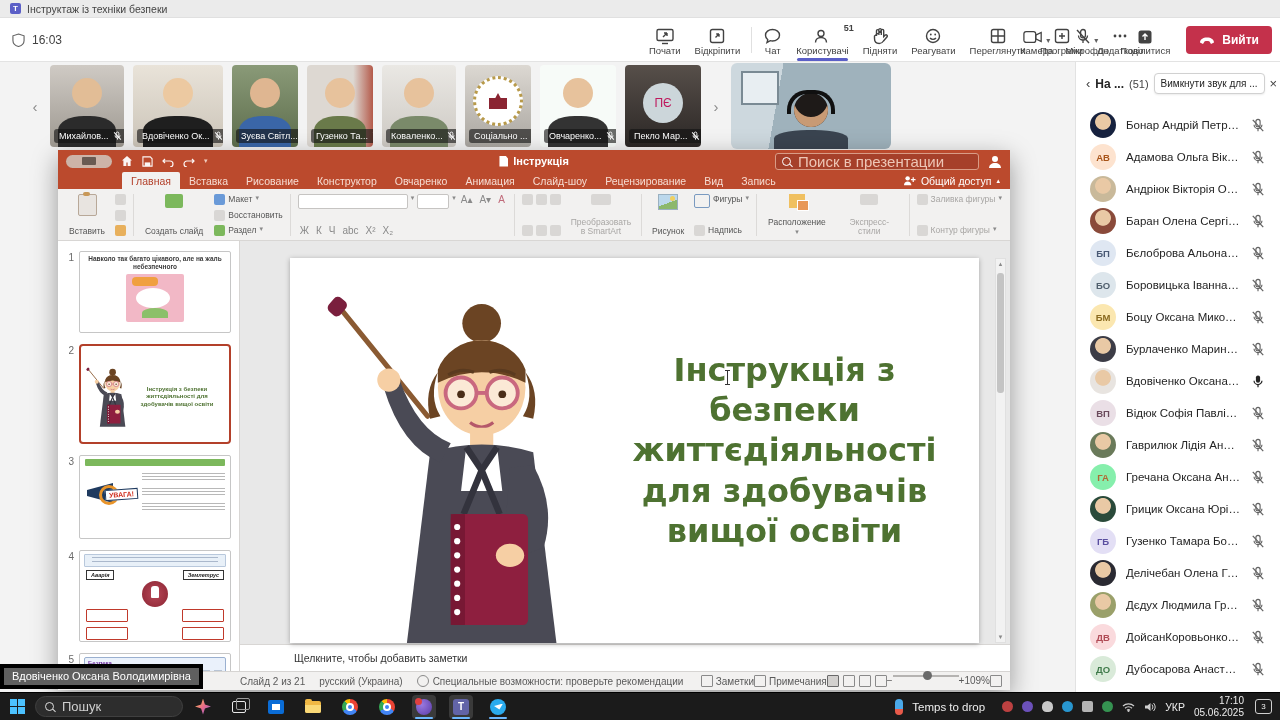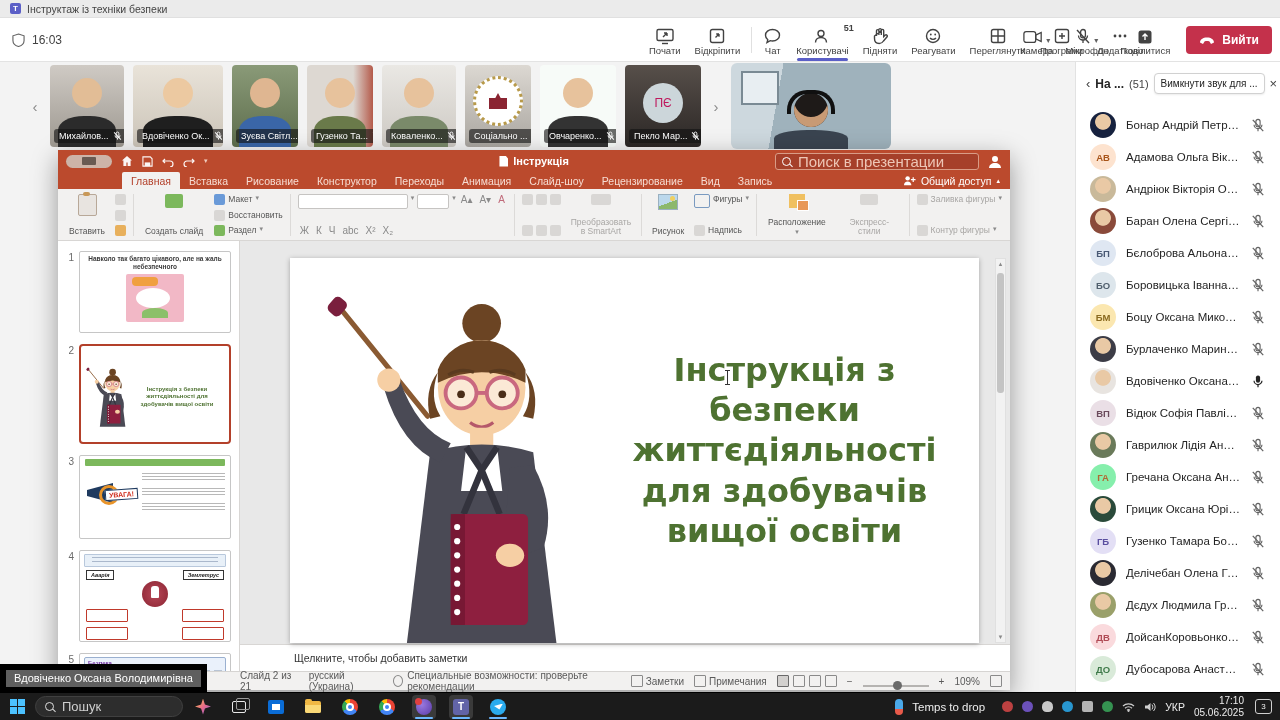--- a/index.html
+++ b/index.html
@@ -188,32 +188,32 @@
   .vscroll{position:absolute;right:4px;top:17px;height:385px;width:11px;background:#f2f2f2;
     border:1px solid #e0e0e0;box-sizing:border-box}
   .vthumb{position:absolute;left:1px;top:14px;width:7px;height:120px;background:#c4c4c4;border-radius:3px}
   .varr{position:absolute;left:0;width:9px;font-size:6px;color:#8a8a8a;text-align:center}
   #notes-bar{margin-top:auto;height:26px;background:#fff;border-top:1px solid #d8d6d4;
     display:flex;align-items:center;padding-left:54px;font-size:10.5px;color:#333;flex:none}
   
   .ppt-status{height:18px;background:#f2f1f0;border-top:1px solid #d6d4d2;display:flex;align-items:center;
     gap:14px;font-size:10px;color:#5a5a5a;padding:0 8px;flex:none}
   .st-left{display:flex;gap:14px;align-items:center;padding-left:174px}
-  .st-right{margin-left:auto;display:flex;align-items:flex-end;gap:10px}
+  .st-right{margin-left:auto;display:flex;align-items:flex-start;}
   .sic{width:10px;height:10px;border:1px solid #8a8a8a;border-radius:1px}
   .sview{display:flex;gap:4px}
   .sview .sic.on{background:#d2d0ce;border-color:#6a6a6a}
   .zslider{width:66px;height:2px;background:#b5b3b1;position:relative}
   .zslider::before{content:"";position:absolute;left:30px;top:-4px;width:9px;height:9px;border-radius:50%;
     background:#6a6a6a}
   .acc-ic{width:10px;height:10px;border:1px solid #8a8a8a;border-radius:50%;position:relative}
 
   
   #tooltip{position:absolute;left:0;top:664px;background:#5f5f5f;color:#fff;font-size:11px;
-    padding:2px 8px 3px;z-index:40;border:6px solid #000000}
+    padding:2px 8px 3px;z-index:40;border:4px solid #000000}
 
   
   #panel{position:absolute;left:1075px;top:62px;width:205px;height:630px;background:#fff;
     border-left:1px solid #e2e2e2;box-sizing:border-box}
   .p-head{display:flex;align-items:center;gap:5px;padding:11px 8px 9px 10px;font-size:12px}
   .p-back{color:#444;font-size:13px;cursor:pointer}
   .p-title{font-weight:bold;white-space:nowrap}
   .p-count{color:#444;font-size:11px}
   .mute-all{border:1px solid #d1d1d1;border-radius:4px;background:#fff;font-size:10px;color:#242424;
     padding:4px 6px;white-space:nowrap;box-shadow:0 1px 2px rgba(0,0,0,.08);cursor:pointer;
@@ -608,21 +608,21 @@
         <path d="M1 13c0-3 2.7-5 6-5s6 2 6 5z" fill="#fff"></path>
     </svg>
   </div>
 
   <div class="ppt-tabs">
     <div id="tabs-holder" style="display:flex">
         <span class="ptab active">Главная</span>
         <span class="ptab">Вставка</span>
         <span class="ptab">Рисование</span>
         <span class="ptab">Конструктор</span>
-        <span class="ptab">Переходы</span>
+        <span class="ptab">Овчаренко</span>
         <span class="ptab">Анимация</span>
         <span class="ptab">Слайд-шоу</span>
         <span class="ptab">Рецензирование</span>
         <span class="ptab">Вид</span>
         <span class="ptab">Запись</span>
       </div>
     <div class="share-grp">
       <svg width="13" height="11" viewBox="0 0 14 11">
         <circle cx="5" cy="3.2" r="2.4" fill="#fff"></circle>
           <path d="M1 10.5c0-2.4 1.8-4 4-4s4 1.6 4 4z" fill="#fff"></path>

